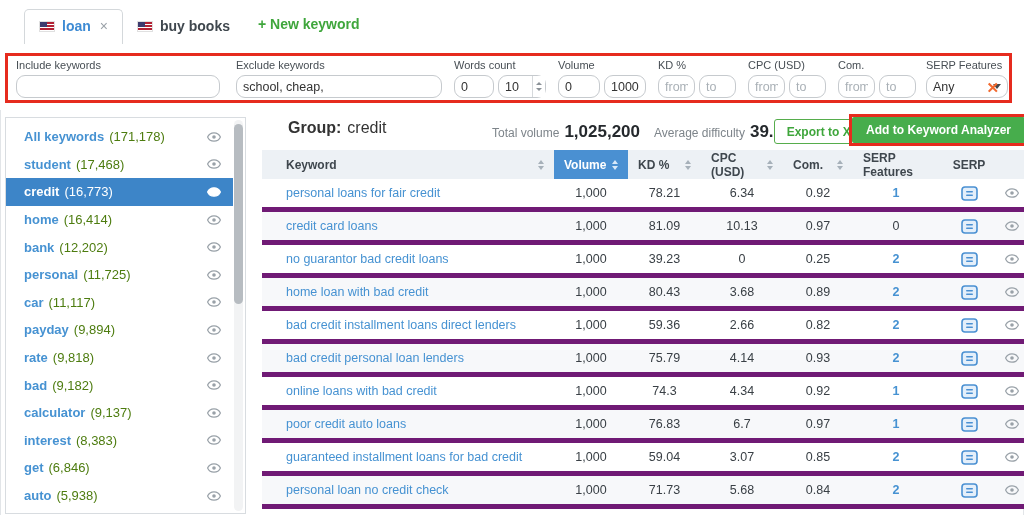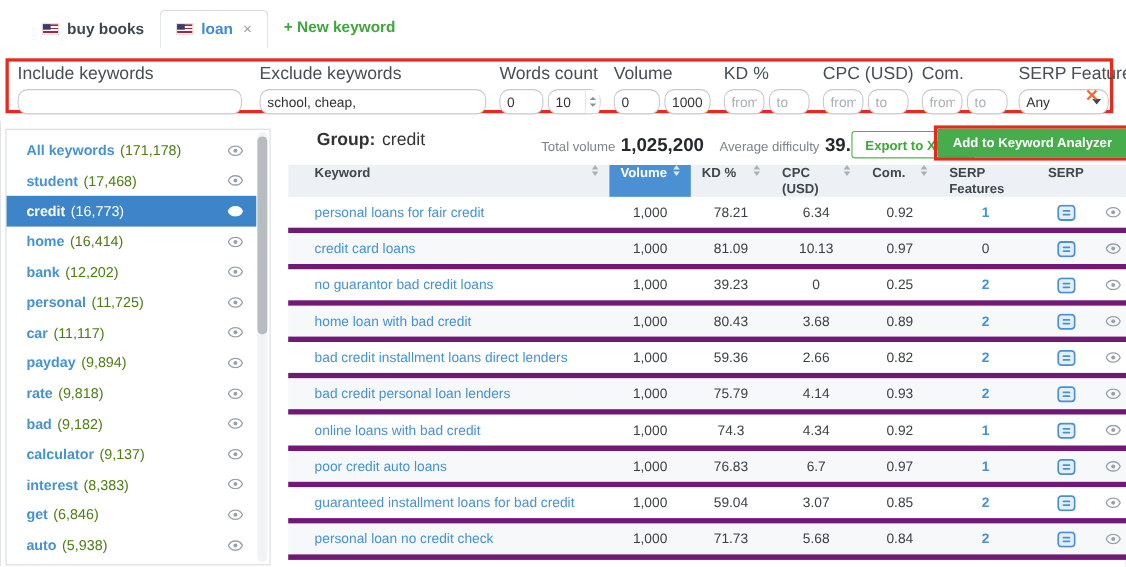--- a/index.html
+++ b/index.html
@@ -11,21 +11,21 @@
   .tab { display:inline-flex; align-items:center; gap:7px; padding:8px 14px 10px; font-size:14px; font-weight:700; color:#3f474e; cursor:pointer; }
   .tab.active { border:1px solid #d4d8db; border-bottom:none; border-radius:5px 5px 0 0; color:#3e8bd4; background:#fff; }
   .tab-close { color:#9aa1a8; font-weight:400; font-size:14px; margin-left:2px; }
   .flag { position:relative; width:16px; height:11px; background:repeating-linear-gradient(#b22234 0 1.6px, #fff 1.6px 3.2px); border:1px solid #e0e0e0; display:inline-block; }
   .flag::before { content:''; position:absolute; left:0; top:0; width:7px; height:5.5px; background:#3c3b6e; }
   .new-kw { display:inline-flex; align-items:center; padding:8px 6px 12px; margin-left:8px; font-size:14px; font-weight:700; color:#3fa63c; cursor:pointer; }
 
   
   .filterbar { position:absolute; left:5px; top:53px; width:1007px; height:50px; border:3px solid #e62b1e; background:#fff; }
   .fgroup { position:absolute; top:3px; }
-  .fgroup label { display:block; font-size:16px; color:#474e54; margin-bottom:4px; white-space:nowrap; }
+  .fgroup label { display:block; font-size:11px; color:#474e54; margin-bottom:4px; white-space:nowrap; }
   .fgroup input, .select { height:23px; border:1px solid #c6cace; border-radius:9px; font-size:12.5px; color:#333; padding:0 6px; font-family:"Liberation Sans", sans-serif; background:#fff; }
   .fgroup input::placeholder { color:#a9b0b6; }
   .pair { display:flex; gap:4px; }
   .spin-wrap { position:relative; display:inline-block; }
   .spinner { position:absolute; right:1px; top:1px; bottom:1px; width:13px; border-left:1px solid #d6d9dc; display:flex; flex-direction:column; align-items:center; justify-content:center; gap:3px; background:#fff; border-radius:0 3px 3px 0; }
   .spinner i { display:block; width:0; height:0; border-left:3px solid transparent; border-right:3px solid transparent; }
   .spin-up { border-bottom:3.5px solid #8b9298; }
   .spin-down { border-top:3.5px solid #8b9298; }
   .select { display:inline-flex; align-items:center; justify-content:space-between; width:82px; cursor:pointer; }
   .chev { width:0; height:0; border-left:4px solid transparent; border-right:4px solid transparent; border-top:5px solid #41474c; }
@@ -53,21 +53,21 @@
   .gh-stat-value { font-size:17px; font-weight:700; color:#25292d; margin-left:5px; }
   .gh-volume { position:absolute; left:230px; top:5px; display:flex; align-items:baseline; }
   .gh-diff { position:absolute; left:392px; top:5px; display:flex; align-items:baseline; }
   .export-btn { position:absolute; right:137px; top:2px; height:25px; padding:0 12px; border:1px solid #56ad4c; border-radius:3px; background:#fff; color:#3fa63c; font-size:12px; font-weight:700; display:inline-flex; align-items:center; cursor:pointer; font-family:"Liberation Sans", sans-serif; }
   .add-wrap { position:absolute; right:-4px; top:-3px; border:3px solid #e62b1e; padding:0; }
   .add-btn { height:26px; padding:0 14px; border:none; border-radius:2px; background:#47ad4c; color:#fff; font-size:12px; font-weight:700; display:inline-flex; align-items:center; cursor:pointer; font-family:"Liberation Sans", sans-serif; }
 
   
   .grid { display:grid; grid-template-columns:292px 74px 73px 82px 70px 86px 60px 1fr; }
   .thead { position:absolute; top:33px; left:0; right:0; height:29px; background:#edf1f5; font-size:12px; font-weight:700; color:#3f474e; }
-  .th { display:flex; justify-content:space-between; padding:0 10px; }
+  .th { display:flex; align-items:center; justify-content:space-between; padding:0 10px; }
   .th.center { justify-content:center; gap:8px; }
   .th-kw { padding-left:24px; }
   .th-volume { background:#4a90d2; color:#fff; }
   .sort { display:inline-flex; flex-direction:column; gap:2px; cursor:pointer; }
   .sort i { display:block; width:0; height:0; border-left:3.5px solid transparent; border-right:3.5px solid transparent; }
   .s-up { border-bottom:4px solid #a6b0b9; }
   .s-down { border-top:4px solid #a6b0b9; }
   .th-volume .s-up { border-bottom-color:#d8e9f9; }
   .th-volume .s-down { border-top-color:#d8e9f9; }
 
@@ -86,28 +86,28 @@
   .edge-right { position:absolute; right:0; top:158px; bottom:0; width:1px; background:#e2e5e8; }
 </style>
 </head>
 <body>
 
 <div class="page">
   <div class="edge-left"></div>
   <div class="edge-right"></div>
 
   <div class="tabbar">
-    <div class="tab">
-      <span class="flag"></span>
-      <span>buy books</span>
-    </div>
     <div class="tab active">
       <span class="flag"></span>
       <span>loan</span>
       <span class="tab-close">×</span>
+    </div>
+    <div class="tab">
+      <span class="flag"></span>
+      <span>buy books</span>
     </div>
     <div class="new-kw">+ New keyword</div>
   </div>
 
   <div class="filterbar">
     <div class="fgroup" style="left:8px;">
       <label>Include keywords</label>
       <input style="width: 204px;" value="">
     </div>
     <div class="fgroup" style="left:228px;">

